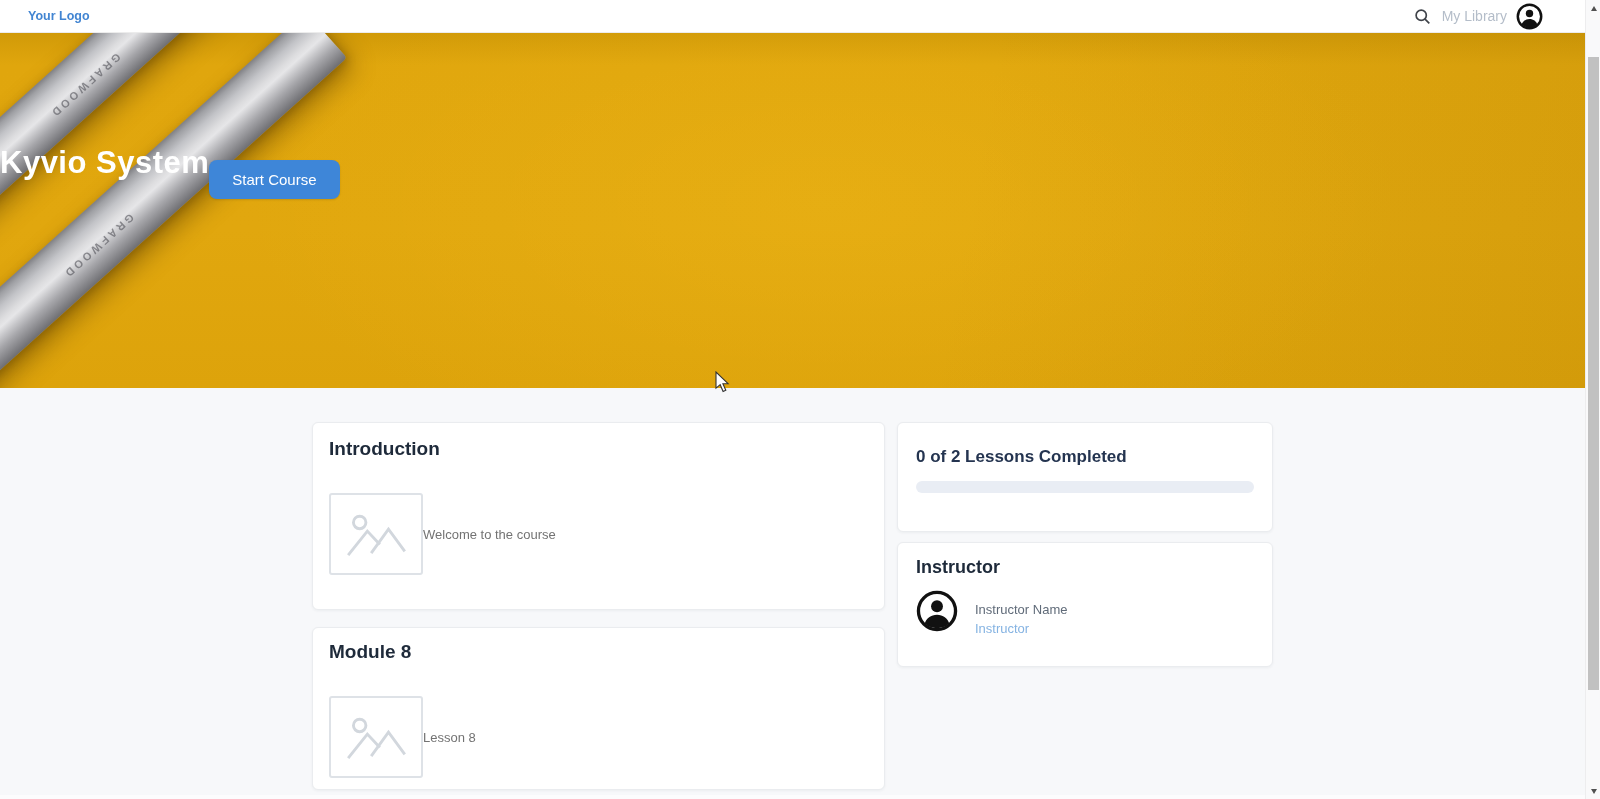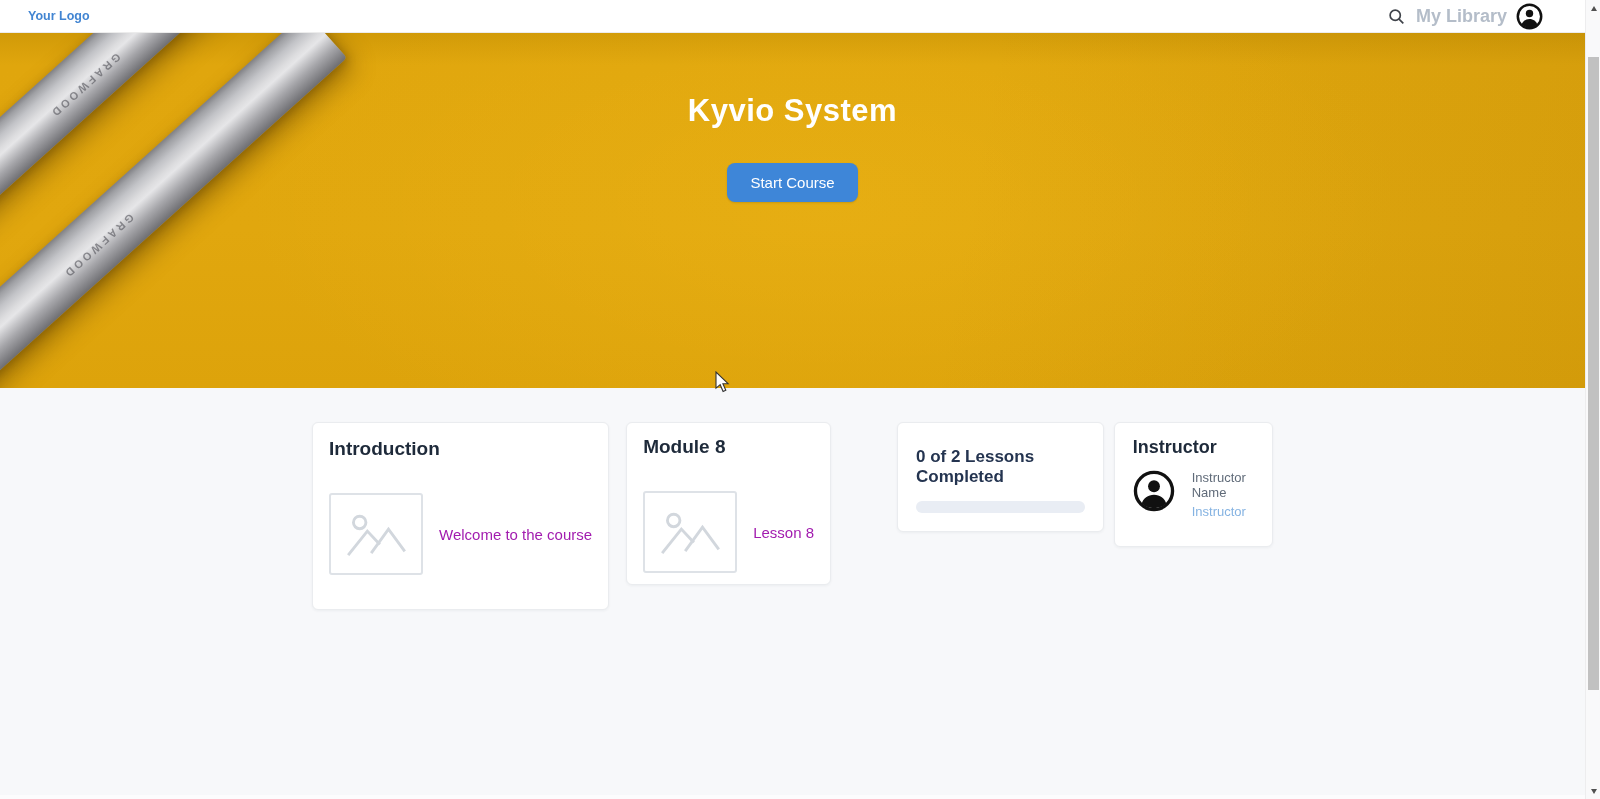--- a/index.html
+++ b/index.html
@@ -13,21 +13,21 @@
 
   
   .navbar {
     height:33px; background:#ffffff; border-bottom:1px solid #ececec;
     display:flex; align-items:center; justify-content:space-between;
     padding:0 42px 0 28px; position:relative; z-index:5;
   }
   .logo { color:#4285d2; font-weight:bold; font-size:12.5px; cursor:pointer; }
   .nav-right { display:flex; align-items:center; gap:9px; }
   .search-btn { width:20px; height:20px; display:flex; align-items:center; justify-content:center; cursor:pointer; }
-  .my-library { color:#b4bdc9; font-size:18px; cursor:pointer;font-weight:bold; }
+  .my-library { color:#b4bdc9; font-size:14px; cursor:pointer; }
   .nav-avatar { width:27px; height:27px; display:flex; align-items:center; justify-content:center; cursor:pointer; }
 
   
   .hero {
     height:355px; position:relative; overflow:hidden;
     background:
       radial-gradient(ellipse 900px 420px at 52% 48%, rgba(255,205,40,.18), rgba(0,0,0,0) 65%),
       linear-gradient(180deg, #d19a08 0%, #e0a60d 9%, #e1a70e 55%, #dda30b 100%);
   }
   .hero::after{
@@ -39,55 +39,55 @@
     position:absolute; border-radius:4px;
     background:linear-gradient(180deg,#7f7f83 0%,#9fa0a4 9%,#c2c3c7 24%,#dcdcde 40%,#e6e6e8 49%,#c9c9cc 60%,#a6a6aa 74%,#8a8a8e 87%,#6e6e72 100%);
     box-shadow:0 12px 24px rgba(90,60,0,.48), 0 3px 8px rgba(90,60,0,.35);
   }
   .pencil-1 { width:430px; height:58px; left:-60px; top:148px; transform:rotate(-42deg); transform-origin:left center; }
   .pencil-2 { width:540px; height:62px; left:-75px; top:332px; transform:rotate(-42deg); transform-origin:left center; }
   .pencil-brand {
     position:absolute; left:34%; top:58%; transform:translateY(-50%) rotate(180deg);
     font-size:11px; font-weight:bold; letter-spacing:3px; color:rgba(70,70,76,.55);
   }
-  .hero-content { position:relative; z-index:2; display:flex; flex-direction:column; align-items:center; padding-top:60px; }
+  .hero-content { position:relative; z-index:2; display:flex; flex-direction:row; align-items:center; padding-top:93px; }
   .hero-title { color:#ffffff; font-size:31px; font-weight:bold; letter-spacing:.5px; }
   .start-btn {
     margin-top:34px; height:39px; padding:0 23px; border:none; border-radius:8px;
     background:#3e86d8; color:#ffffff; font-size:15px; font-family:inherit; cursor:pointer;
     box-shadow:0 1px 2px rgba(40,40,0,.15);
   }
 
   
   .main { width:961px; margin:34px auto 0; display:flex; gap:12px; align-items:flex-start; }
   .card {
     background:#ffffff; border:1px solid #eaecef; border-radius:6px;
     box-shadow:0 1px 3px rgba(20,30,50,.05);
   }
-  .col-left { width:573px; display:flex; gap:17px; }
-  .col-right { width:376px; display:flex; flex-direction:row; gap:10px; }
+  .col-left { width:573px; display:flex; flex-direction:column; gap:17px; }
+  .col-right { width:376px; display:flex; flex-direction:column; gap:10px; }
 
   .module-card { padding:14px 16px; height:188px; overflow:hidden; }
   .module-card.second { height:163px; padding-top:12px; }
   .module-title { font-size:19px; font-weight:bold; color:#1e2a3a; line-height:24px; }
   .lesson-row { display:flex; align-items:center; margin-top:32px; cursor:pointer; }
   .thumb {
     width:94px; height:82px; border:2px solid #dee2e7; border-radius:3px;
     display:flex; align-items:center; justify-content:center; background:#ffffff;
   }
-  .lesson-label { margin-left:16px; font-size:15px; color:#a21caf; }
+  .lesson-label { font-size:13px; color:#737373; }
 
   .progress-card { padding:24px 18px; height:110px; }
   .progress-label { font-size:17px; font-weight:bold; color:#243450; }
   .progress-track { margin-top:14px; height:12px; border-radius:6px; background:#e9edf4; overflow:hidden; }
   .progress-fill { height:100%; background:#3e86d8; border-radius:6px; width:0%; }
 
   .instructor-card { padding:14px 18px; height:125px; }
   .instructor-heading { font-size:18px; font-weight:bold; color:#1e2a3a; }
-  .instructor-row { display:flex; align-items:flex-start; margin-top:12px; }
+  .instructor-row { display:flex; align-items:flex-end; margin-top:12px; }
   .instructor-meta { margin-left:17px; display:flex; flex-direction:column; }
   .instructor-name { font-size:13px; color:#606b79; }
   .instructor-role { font-size:13px; color:#85b3e2; margin-top:4px; cursor:pointer; }
 
   
   .scrollbar-v {
     position:absolute; top:0; right:0; width:15px; height:799px;
     background:#f9f9fa; border-left:1px solid #ededee; z-index:10;
   }
   .sb-arrow { position:absolute; left:0; width:15px; height:16px; display:flex; align-items:center; justify-content:center; cursor:pointer; }

